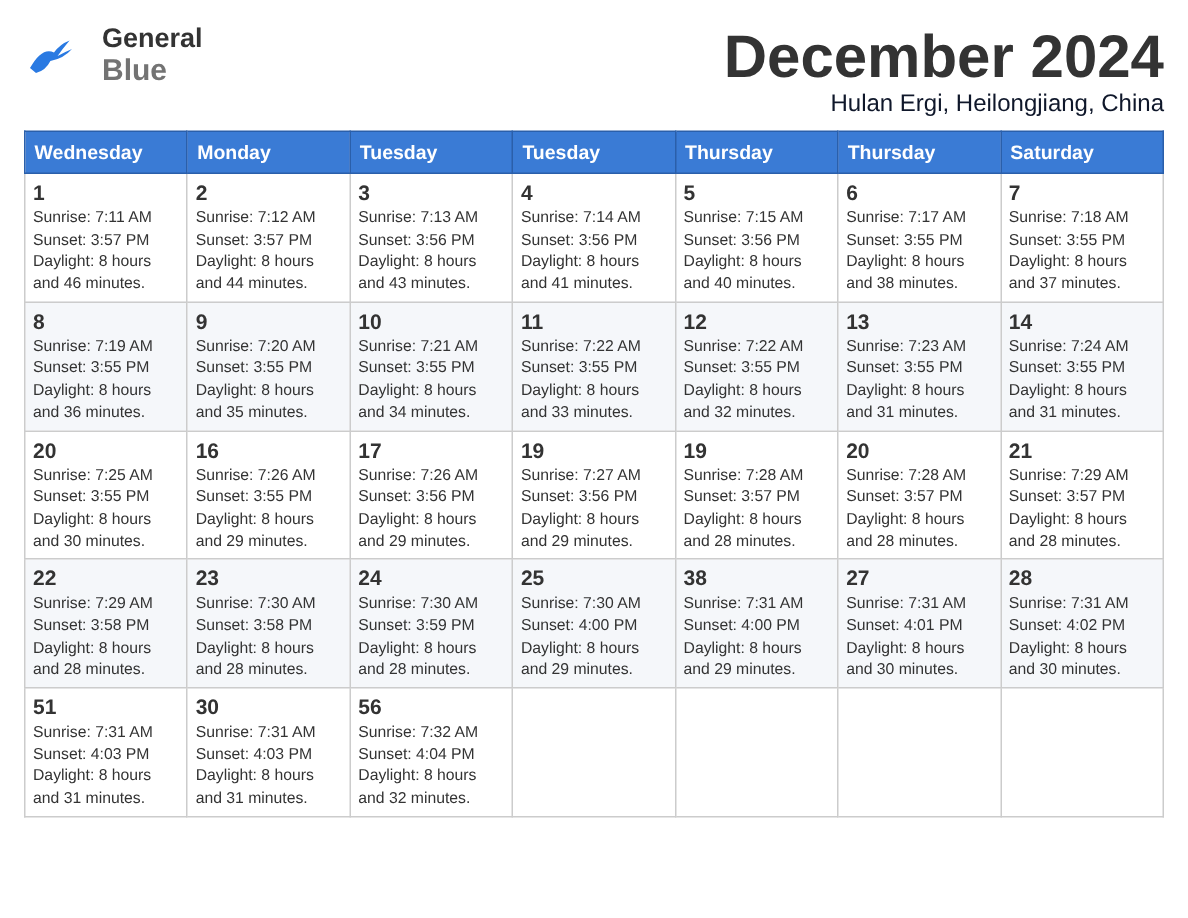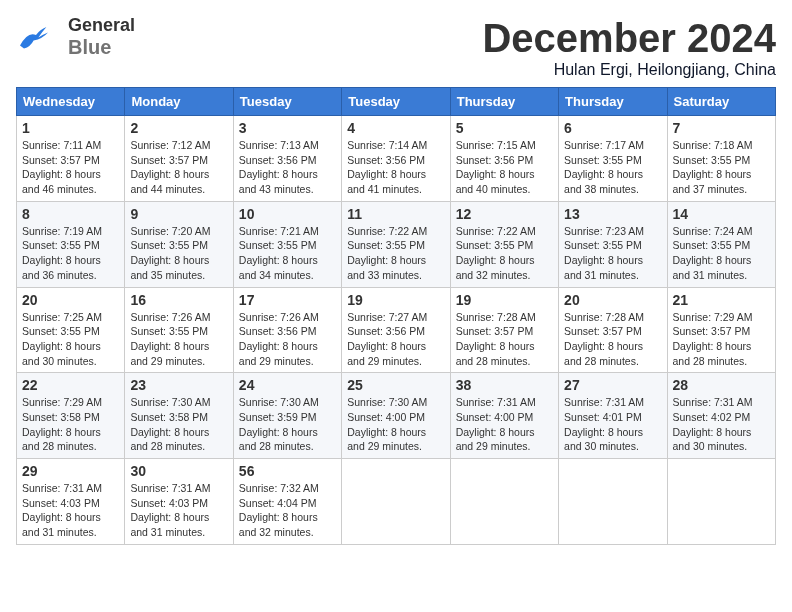--- a/index.html
+++ b/index.html
@@ -244,21 +244,21 @@
         <span class="day-num">27</span>
         <span class="day-detail">Sunrise: 7:31 AM<br>Sunset: 4:01 PM<br>Daylight: 8 hours and 30 minutes.</span>
       </td>
         <td>
         <span class="day-num">28</span>
         <span class="day-detail">Sunrise: 7:31 AM<br>Sunset: 4:02 PM<br>Daylight: 8 hours and 30 minutes.</span>
       </td>
       </tr>
       <tr class="last-row">
         <td>
-        <span class="day-num">29</span>
+        <span class="day-num">51</span>
         <span class="day-detail">Sunrise: 7:31 AM<br>Sunset: 4:03 PM<br>Daylight: 8 hours and 31 minutes.</span>
       </td>
         <td>
         <span class="day-num">30</span>
         <span class="day-detail">Sunrise: 7:31 AM<br>Sunset: 4:03 PM<br>Daylight: 8 hours and 31 minutes.</span>
       </td>
         <td>
         <span class="day-num">56</span>
         <span class="day-detail">Sunrise: 7:32 AM<br>Sunset: 4:04 PM<br>Daylight: 8 hours and 32 minutes.</span>
       </td>

